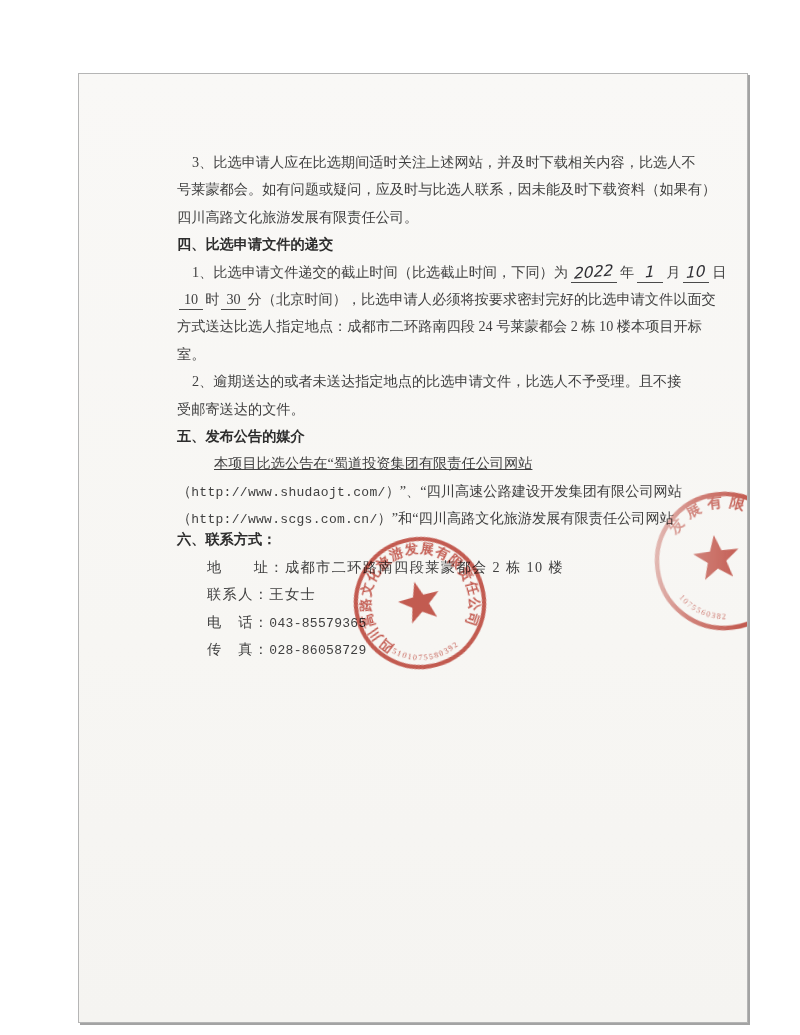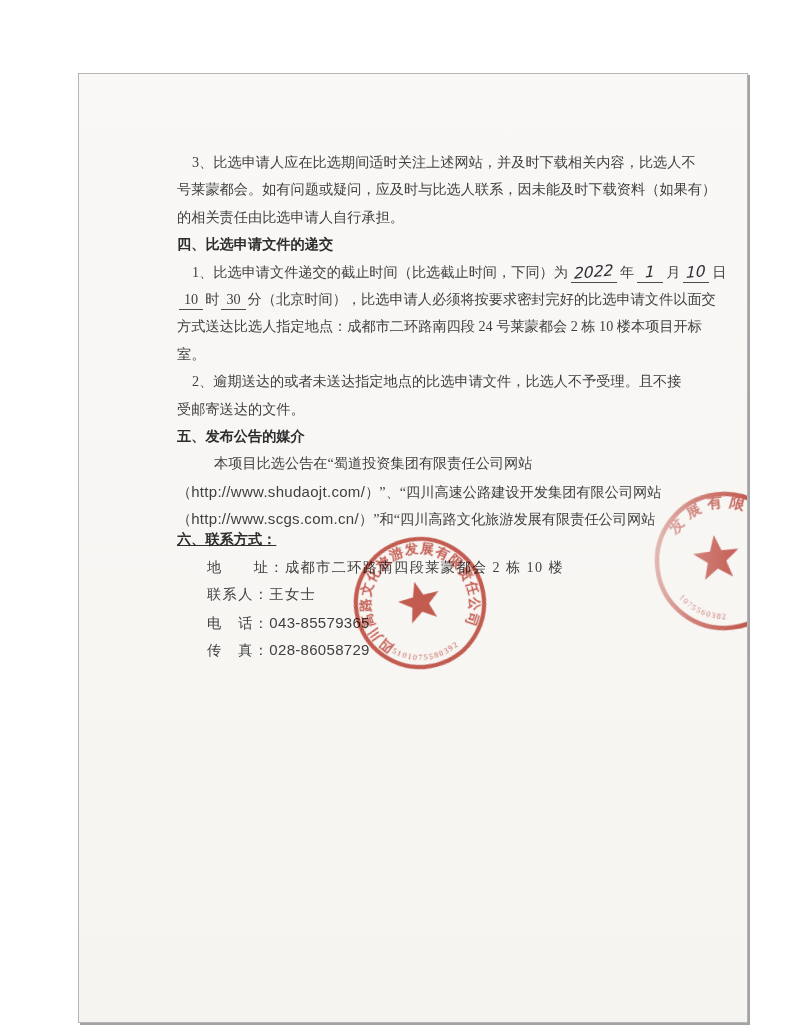--- a/index.html
+++ b/index.html
@@ -16,24 +16,24 @@
     overflow:hidden;
     margin-top:31px;
   }
   .content{
     position:absolute;left:98px;top:75px;width:556px;
     color:#3f3f3f;font-size:14.2px;
   }
   .line{height:27.4px;line-height:27.4px;white-space:nowrap;}
   .line.h{font-weight:bold;color:#2d2d2d;}
   .line.p1{padding-left:15px;}
-  .line.pi{padding-left:37px;}
+  .line.pi{padding-left:37px;text-decoration:underline;}
   .line.c{padding-left:30px;letter-spacing:1.4px;}
-  .line.tight{margin-top:-6px;text-decoration:underline;}
-  .seg-mono{font-family:Liberation Sans, sans-serif;font-size:15px;letter-spacing:0.3px;}
+  .line.tight{margin-top:-6px;}
+  .seg-mono{font-family:Liberation Mono, monospace;font-size:13px;letter-spacing:0.3px;}
   .seg-fill{
     display:inline-block;border-bottom:1.2px solid #4a4a4a;line-height:20px;
     padding:0 5px;margin:0 2px;
   }
   .seg-hw{
     display:inline-block;border-bottom:1.2px solid #4a4a4a;line-height:20px;
     text-align:center;margin:0 3px;vertical-align:baseline;
   }
   .hw-ink{
     display:inline-block;font-family:"DejaVu Sans",sans-serif;font-style:italic;
@@ -50,21 +50,21 @@
   .seal-text{fill:#c2473c;}
 </style>
 </head>
 <body>
 
 <div class="paper">
 
   <div class="content" id="doc-lines">
       <div class="line p1"><span>3、比选申请人应在比选期间适时关注上述网站，并及时下载相关内容，比选人不</span></div>
       <div class="line p0"><span>号莱蒙都会。如有问题或疑问，应及时与比选人联系，因未能及时下载资料（如果有）</span></div>
-      <div class="line p0"><span>的相关责任由比选申请人自行承担。</span></div>
+      <div class="line p0"><span>四川高路文化旅游发展有限责任公司。</span></div>
       <div class="line h"><span>四、比选申请文件的递交</span></div>
       <div class="line p1"><span>1、比选申请文件递交的截止时间（比选截止时间，下同）为</span><span class="seg-hw" style="min-width: 46px;"><span class="hw-ink">2022</span></span><span>年</span><span class="seg-hw" style="min-width: 26px;"><span class="hw-ink">1</span></span><span>月</span><span class="seg-hw" style="min-width: 26px;"><span class="hw-ink">10</span></span><span>日</span></div>
       <div class="line p0"><span class="seg-fill">10</span><span>时</span><span class="seg-fill">30</span><span>分（北京时间），比选申请人必须将按要求密封完好的比选申请文件以面交</span></div>
       <div class="line p0"><span>方式送达比选人指定地点：成都市二环路南四段 24 号莱蒙都会 2 栋 10 楼本项目开标</span></div>
       <div class="line p0"><span>室。</span></div>
       <div class="line p1"><span>2、逾期送达的或者未送达指定地点的比选申请文件，比选人不予受理。且不接</span></div>
       <div class="line p0"><span>受邮寄送达的文件。</span></div>
       <div class="line h"><span>五、发布公告的媒介</span></div>
       <div class="line pi"><span>本项目比选公告在“蜀道投资集团有限责任公司网站</span></div>
       <div class="line p0"><span>（</span><span class="seg-mono">http://www.shudaojt.com/</span><span>）”、“四川高速公路建设开发集团有限公司网站</span></div>

